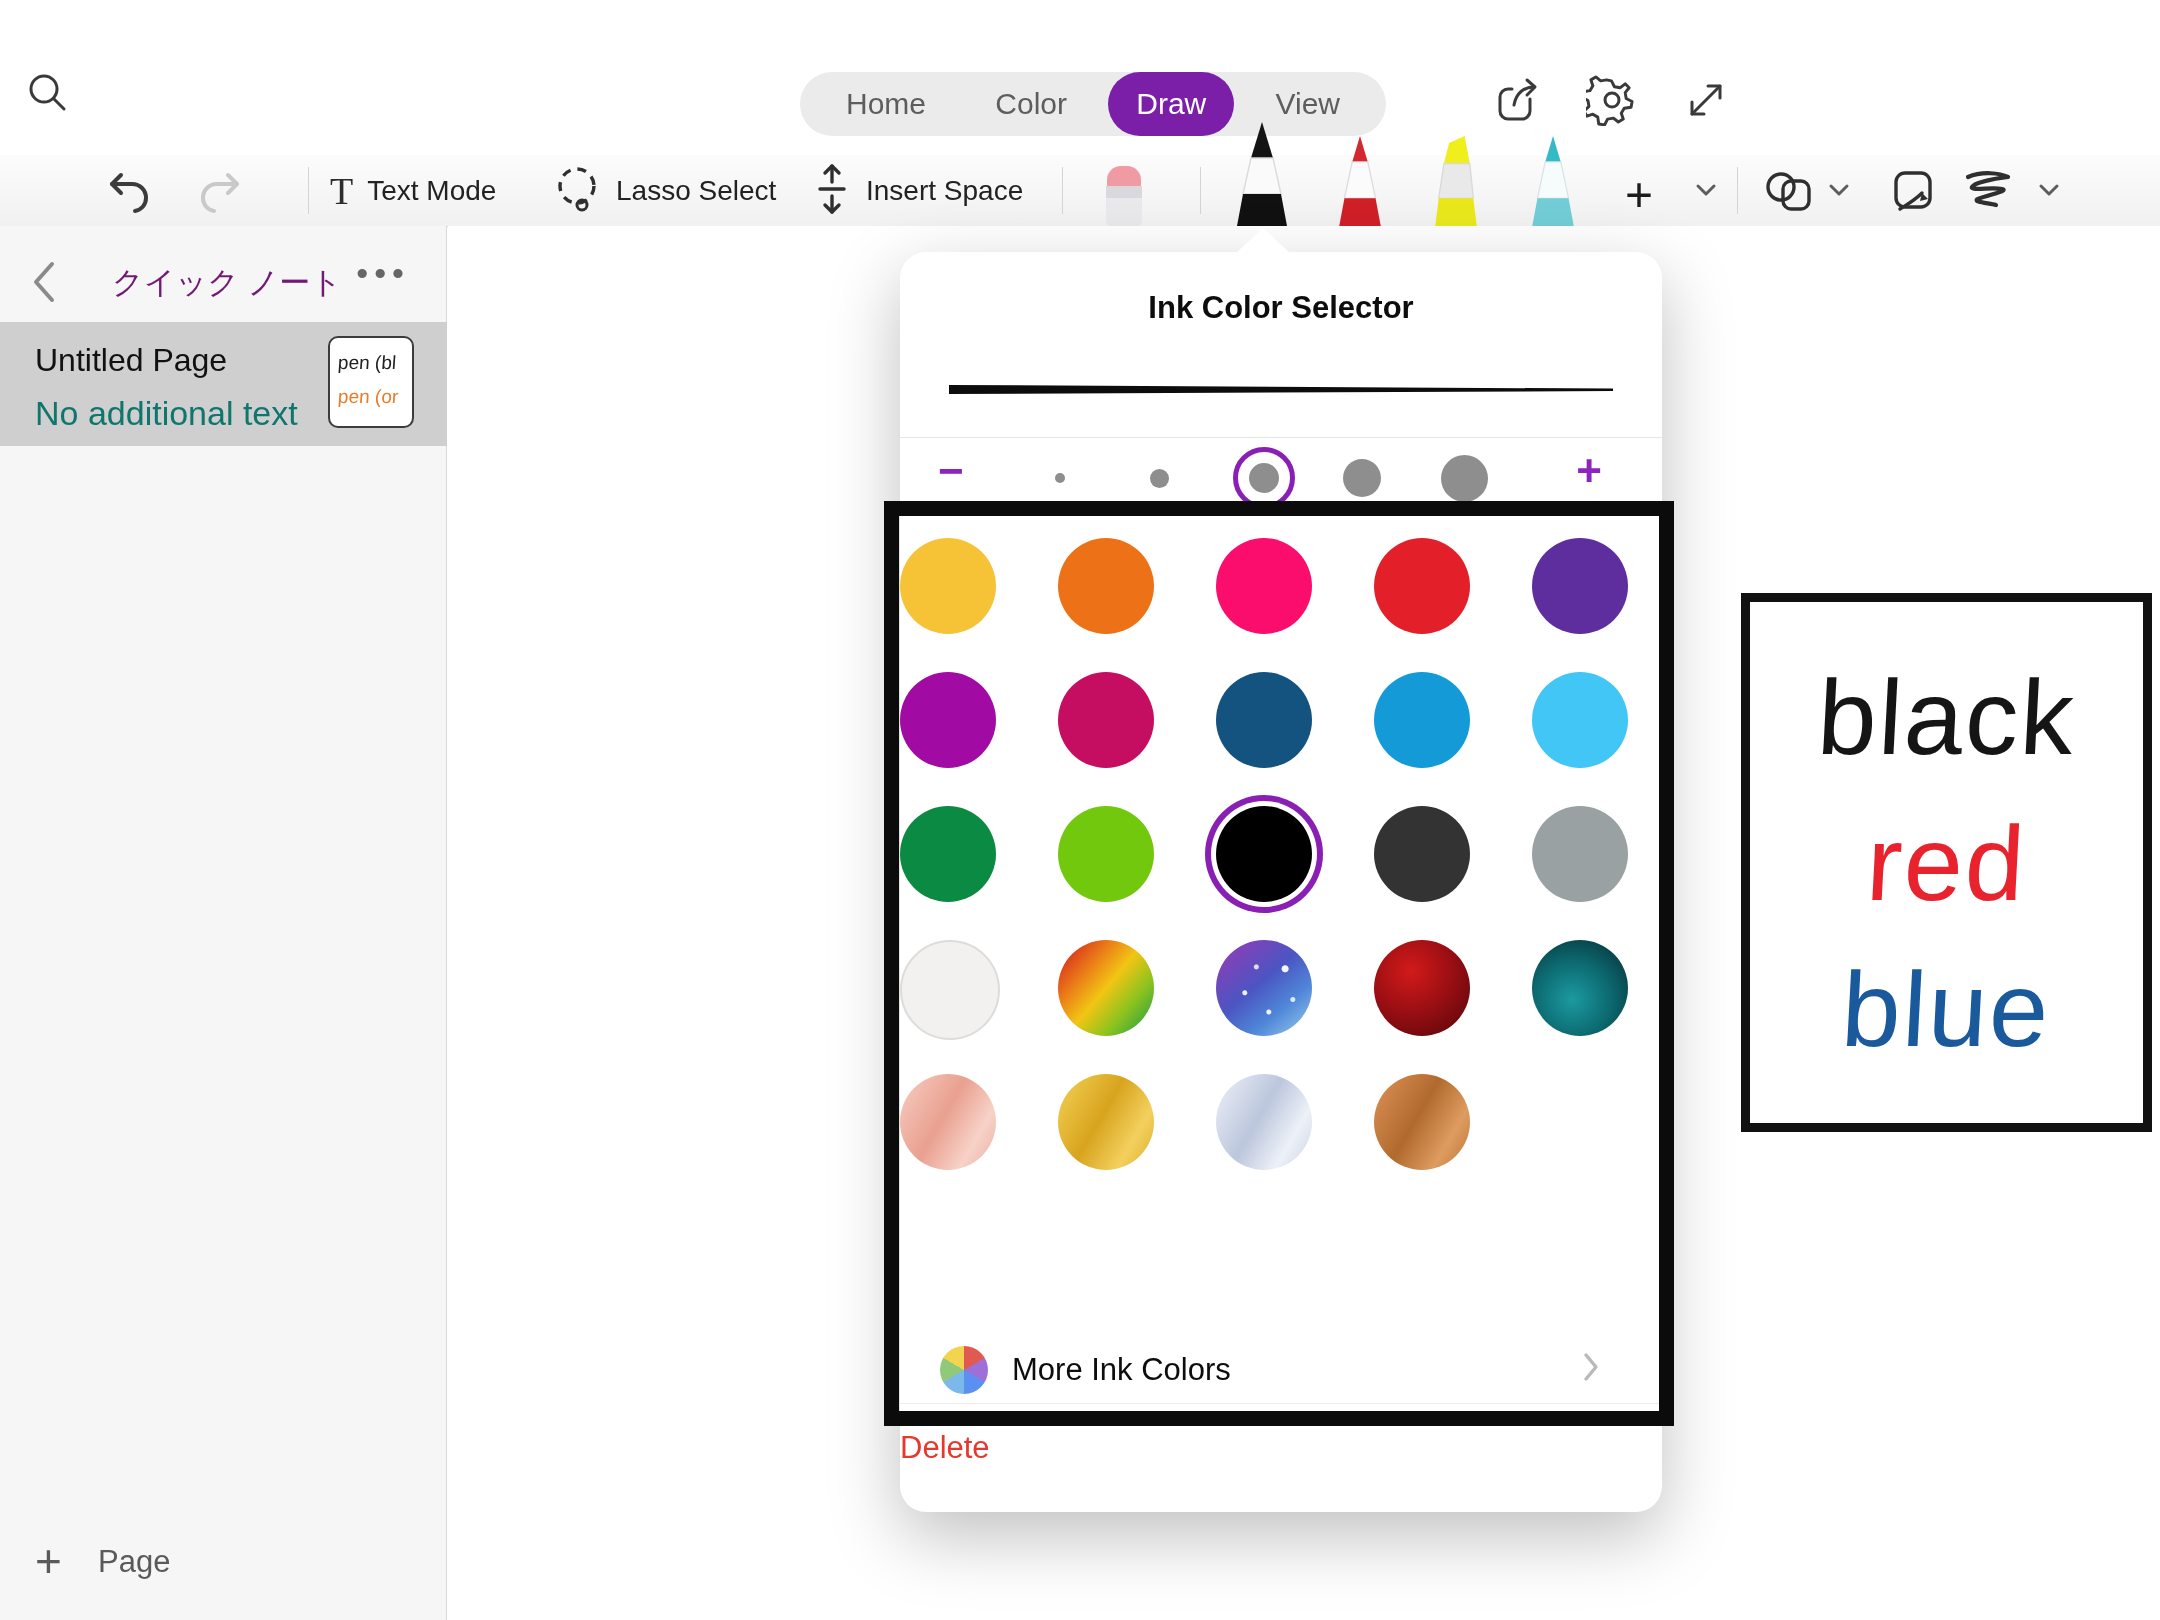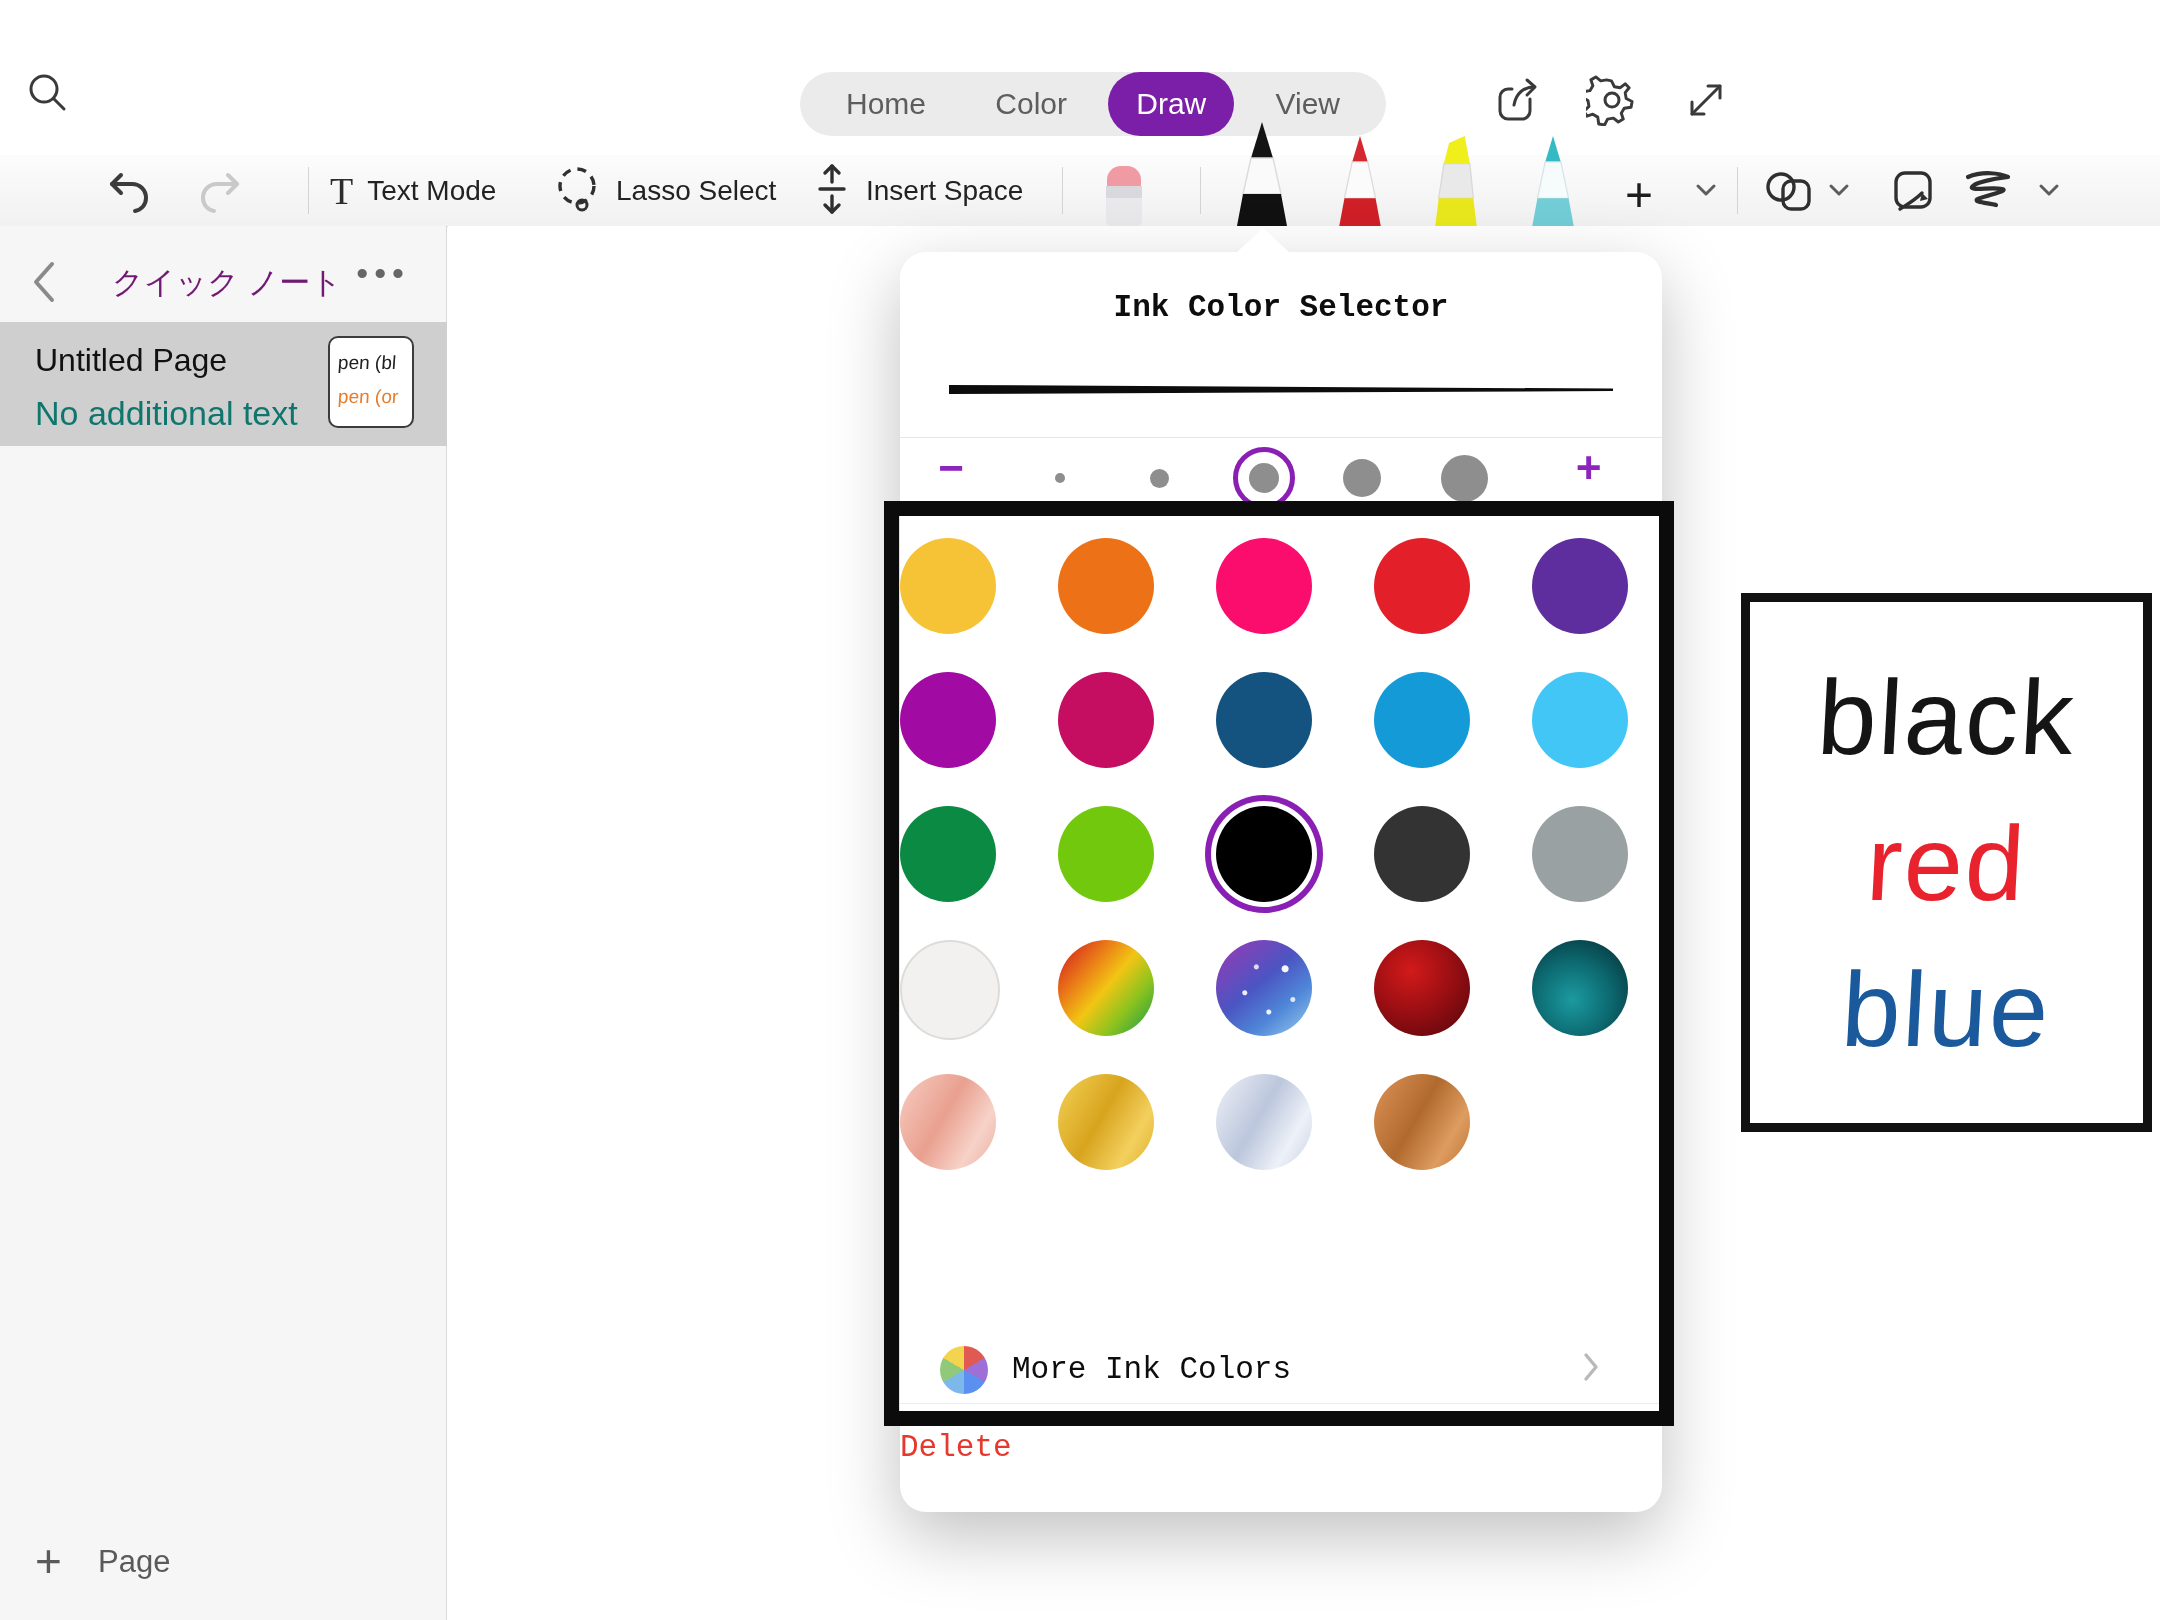--- a/index.html
+++ b/index.html
@@ -45,21 +45,21 @@
   .add-page .lbl{position:absolute;left:98px;top:12px;font-size:31px;color:#5a5a5a;}
 
   
   .canvas{position:absolute;left:448px;top:226px;width:1712px;height:1394px;background:#fff;}
   .hand-box{position:absolute;left:1293px;top:367px;width:411px;height:539px;border:9px solid #111;background:#fff;box-sizing:border-box;
             display:flex;flex-direction:column;align-items:center;justify-content:center;gap:8px;}
   .hand-line{font-size:106px;line-height:138px;transform:skewX(-3deg);letter-spacing:2px;}
 
   
   .popup{position:absolute;left:900px;top:252px;width:762px;height:1260px;background:#fff;border-radius:26px;
-         box-shadow:0 24px 70px rgba(0,0,0,.25);z-index:50;font-family:Liberation Mono, monospace;}
+         box-shadow:0 24px 70px rgba(0,0,0,.25);z-index:50;}
   .caret{position:absolute;left:336px;top:-24px;width:0;height:0;border-left:27px solid transparent;
          border-right:27px solid transparent;border-bottom:25px solid #fff;}
   .pp-title{position:absolute;left:0;top:38px;width:100%;text-align:center;font-size:31px;font-weight:600;color:#0d0d0d;}
   .stroke-preview{position:absolute;left:49px;top:128px;}
   .pp-div{position:absolute;left:0;top:185px;width:100%;height:1px;background:#e7e7e7;}
   .size-row{position:absolute;left:0;top:186px;width:100%;height:80px;}
   .size-minus{position:absolute;left:38px;top:8px;font-size:44px;font-weight:700;color:#8e24be;}
   .size-plus{position:absolute;right:60px;top:8px;font-size:44px;font-weight:700;color:#8e24be;}
   .dotwrap{position:absolute;top:0;height:80px;display:flex;align-items:center;justify-content:center;}
   .dot{border-radius:50%;background:#8e8e8e;display:block;}

